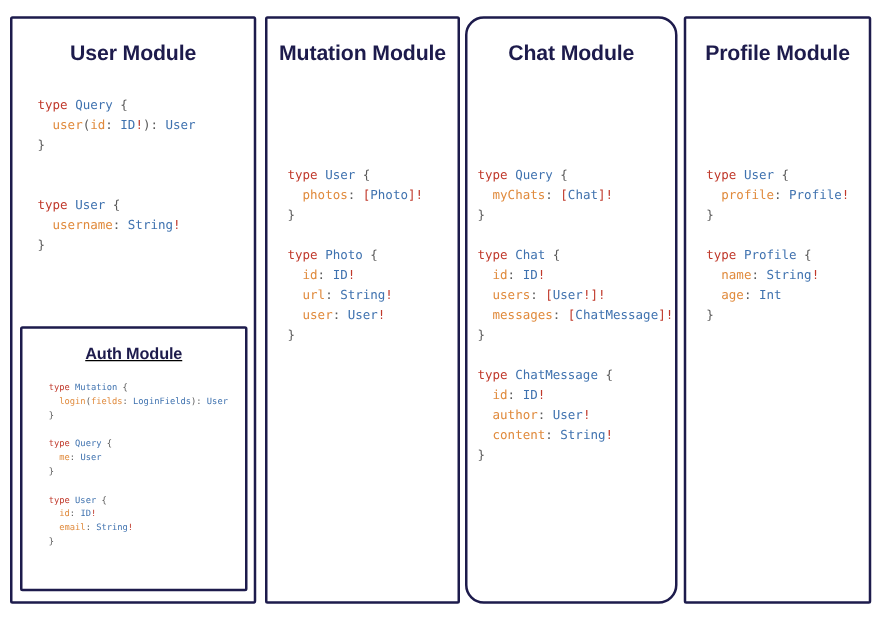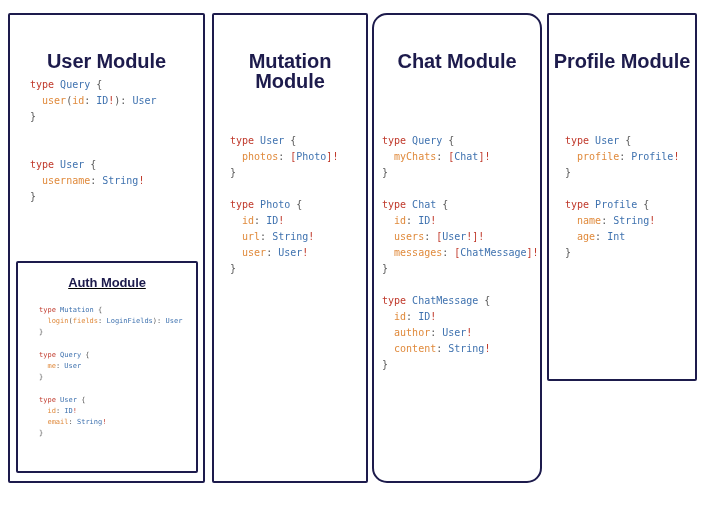--- a/index.html
+++ b/index.html
@@ -34,23 +34,23 @@
 
   .panel-title {
     text-align: center;
     font-family: "Liberation Sans", sans-serif;
     font-weight: bold;
     color: #1d1b4c;
     letter-spacing: -0.1px;
   }
 
   .panel > .panel-title {
-    font-size: 20px;
+    font-size: 17px;
     line-height: 20px;
-    margin-top: 36px;
+    margin-top: 18px;
   }
 
   .code {
     font-family: "DejaVu Sans Mono", "Liberation Mono", monospace;
     font-size: 10px;
     line-height: 16px;
     color: #4c4c4c;
     white-space: pre;
   }
 
@@ -93,21 +93,21 @@
 
   
   #panel-gallery   { left: 212px; top: 13px; width: 156px; height: 470px; }
   #gallery-code    { position: absolute; left: 16px; top: 118px; }
 
   
   #panel-chat      { left: 372px; top: 13px; width: 170px; height: 470px; border-radius: 15px; }
   #chat-code       { position: absolute; left: 8px; top: 118px; }
 
   
-  #panel-profile   { left: 547px; top: 13px; width: 150px; height: 368px; }
+  #panel-profile   { left: 547px; top: 13px; width: 150px; height: 470px; }
   #profile-code    { position: absolute; left: 16px; top: 118px; }
 </style>
 </head>
 <body>
 
 <div id="board">
 
   <div class="panel" id="panel-user">
     <div class="panel-title">User Module</div>
     <div class="code" id="user-code"><div><span class="k">type </span><span class="tn">Query</span><span class="p"> {</span></div><div><span class="p">  </span><span class="fn">user</span><span class="p">(</span><span class="fn">id</span><span class="p">: </span><span class="tn">ID</span><span class="bang">!</span><span class="p">): </span><span class="tn">User</span></div><div><span class="p">}</span></div><div>&nbsp;</div><div>&nbsp;</div><div><span class="k">type </span><span class="tn">User</span><span class="p"> {</span></div><div><span class="p">  </span><span class="fn">username</span><span class="p">: </span><span class="tn">String</span><span class="bang">!</span></div><div><span class="p">}</span></div></div>

